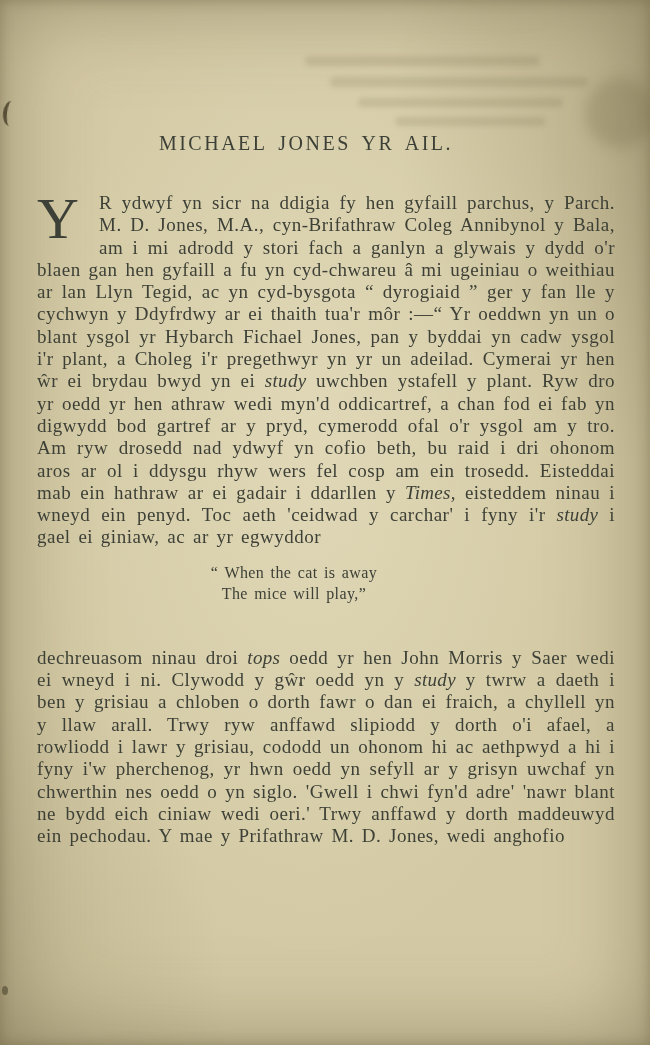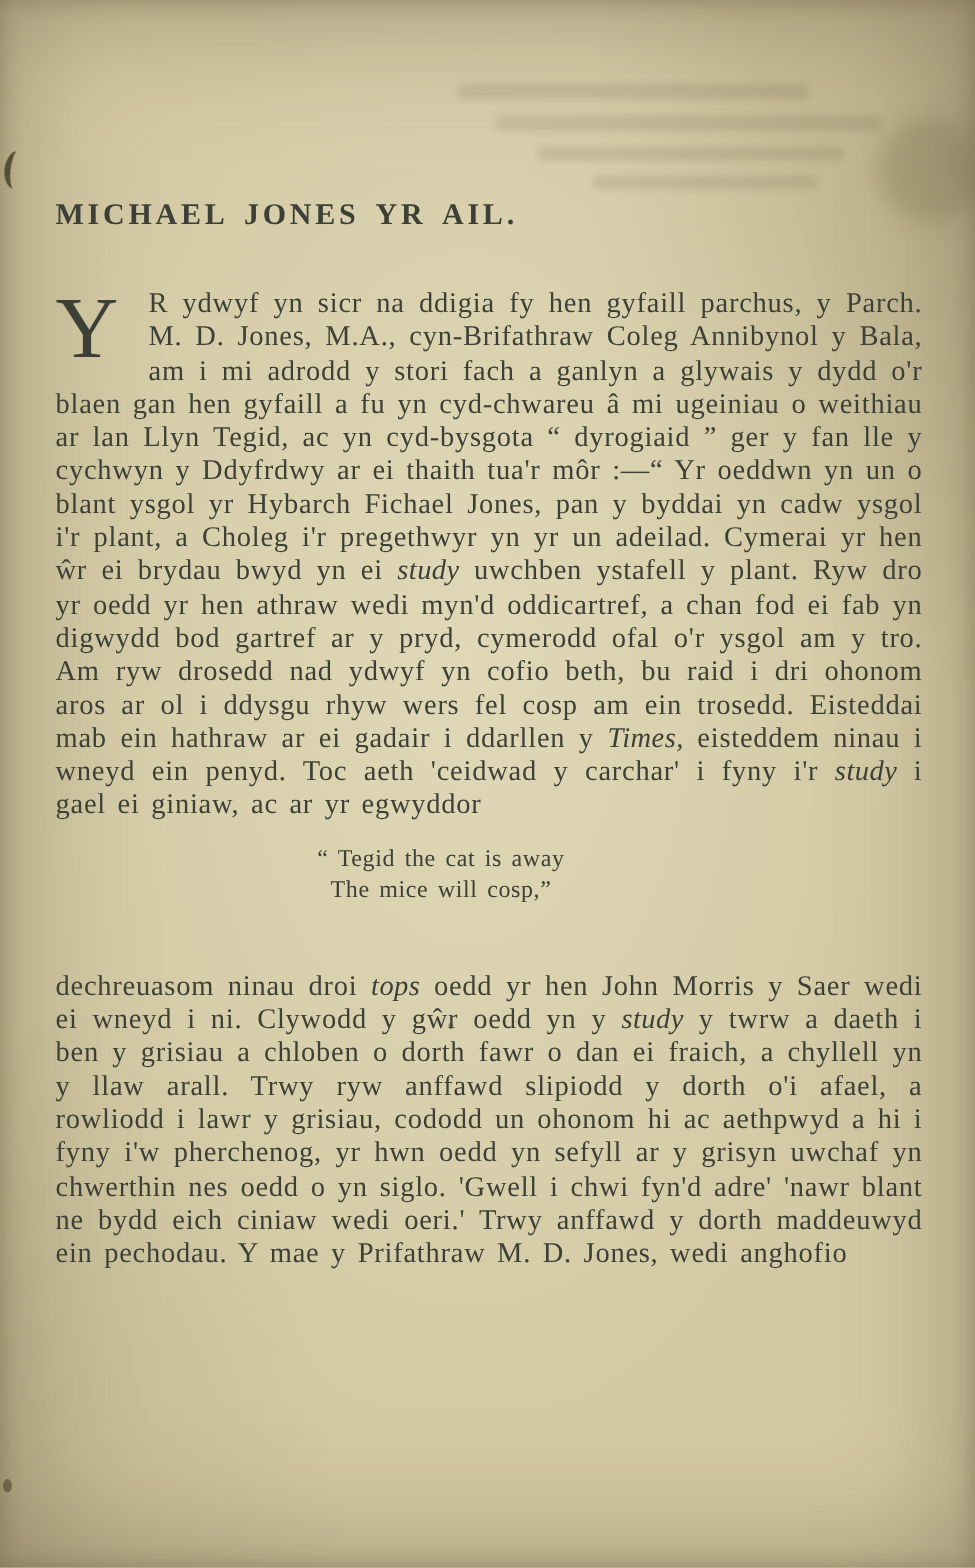--- a/index.html
+++ b/index.html
@@ -46,24 +46,24 @@
     background: rgba(70,62,40,0.55);
     border-radius: 50%;
   }
   .content {
     position: absolute;
     left: 37px; top: 116px;
     width: 578px;
   }
   h1.title {
     font-size: 20px;
-    font-weight: bold;
+    font-weight: normal;
     letter-spacing: 2.5px;
     word-spacing: 4px;
-    text-align: left;
+    text-align: center;
     margin: 16px 40px 37px 0;
   }
   .para {
     font-size: 19px;
     line-height: 22.3px;
     letter-spacing: 0.5px;
     word-spacing: 2.5px;
     text-align: justify;
     margin: 0;
   }
@@ -101,19 +101,19 @@
 
 <div class="content">
 
   <h1 class="title">MICHAEL JONES YR AIL.</h1>
 
   <p class="para">
     <span class="dropcap">Y</span><span><span>R ydwyf yn sicr na ddigia fy hen gyfaill parchus, y Parch. M. D. Jones, M.A., cyn-Brifathraw Coleg Annibynol y Bala, am i mi adrodd y stori fach a ganlyn a glywais y dydd o'r blaen gan hen gyfaill a fu yn cyd-chwareu â mi ugeiniau o weithiau ar lan Llyn Tegid, ac yn cyd-bysgota “ dyrogiaid ” ger y fan lle y cychwyn y Ddyfrdwy ar ei thaith tua'r môr :—“ Yr oeddwn yn un o blant ysgol yr Hybarch Fichael Jones, pan y byddai yn cadw ysgol i'r plant, a Choleg i'r pregethwyr yn yr un adeilad.  Cymerai yr hen ŵr ei brydau bwyd yn ei </span><i>study</i><span> uwchben ystafell y plant.  Ryw dro yr oedd yr hen athraw wedi myn'd oddicartref, a chan fod ei fab yn digwydd bod gartref ar y pryd, cymerodd ofal o'r ysgol am y tro.  Am ryw drosedd nad ydwyf yn cofio beth, bu raid i dri ohonom aros ar ol i ddysgu rhyw wers fel cosp am ein trosedd.  Eisteddai mab ein hathraw ar ei gadair i ddarllen y </span><i>Times,</i><span> eisteddem ninau i wneyd ein penyd.  Toc aeth 'ceidwad y carchar' i fyny i'r </span><i>study</i><span> i gael ei giniaw, ac ar yr egwyddor</span></span>
   </p>
 
   <div class="quote">
-    <div>“ Tegid the cat is away</div>
-    <div>The mice will cosp,”</div>
+    <div>“ When the cat is away</div>
+    <div>The mice will play,”</div>
   </div>
 
   <p class="para"><span>dechreuasom ninau droi </span><i>tops</i><span> oedd yr hen John Morris y Saer wedi ei wneyd i ni.  Clywodd y gŵr oedd yn y </span><i>study</i><span> y twrw a daeth i ben y grisiau a chloben o dorth fawr o dan ei fraich, a chyllell yn y llaw arall.  Trwy ryw anffawd slipiodd y dorth o'i afael, a rowliodd i lawr y grisiau, cododd un ohonom hi ac aethpwyd a hi i fyny i'w pherchenog, yr hwn oedd yn sefyll ar y grisyn uwchaf yn chwerthin nes oedd o yn siglo.  'Gwell i chwi fyn'd adre' 'nawr blant ne bydd eich ciniaw wedi oeri.'  Trwy anffawd y dorth maddeuwyd ein pechodau. Y mae y Prifathraw M. D. Jones, wedi anghofio</span></p>
 
 </div>
 
 </body></html>

